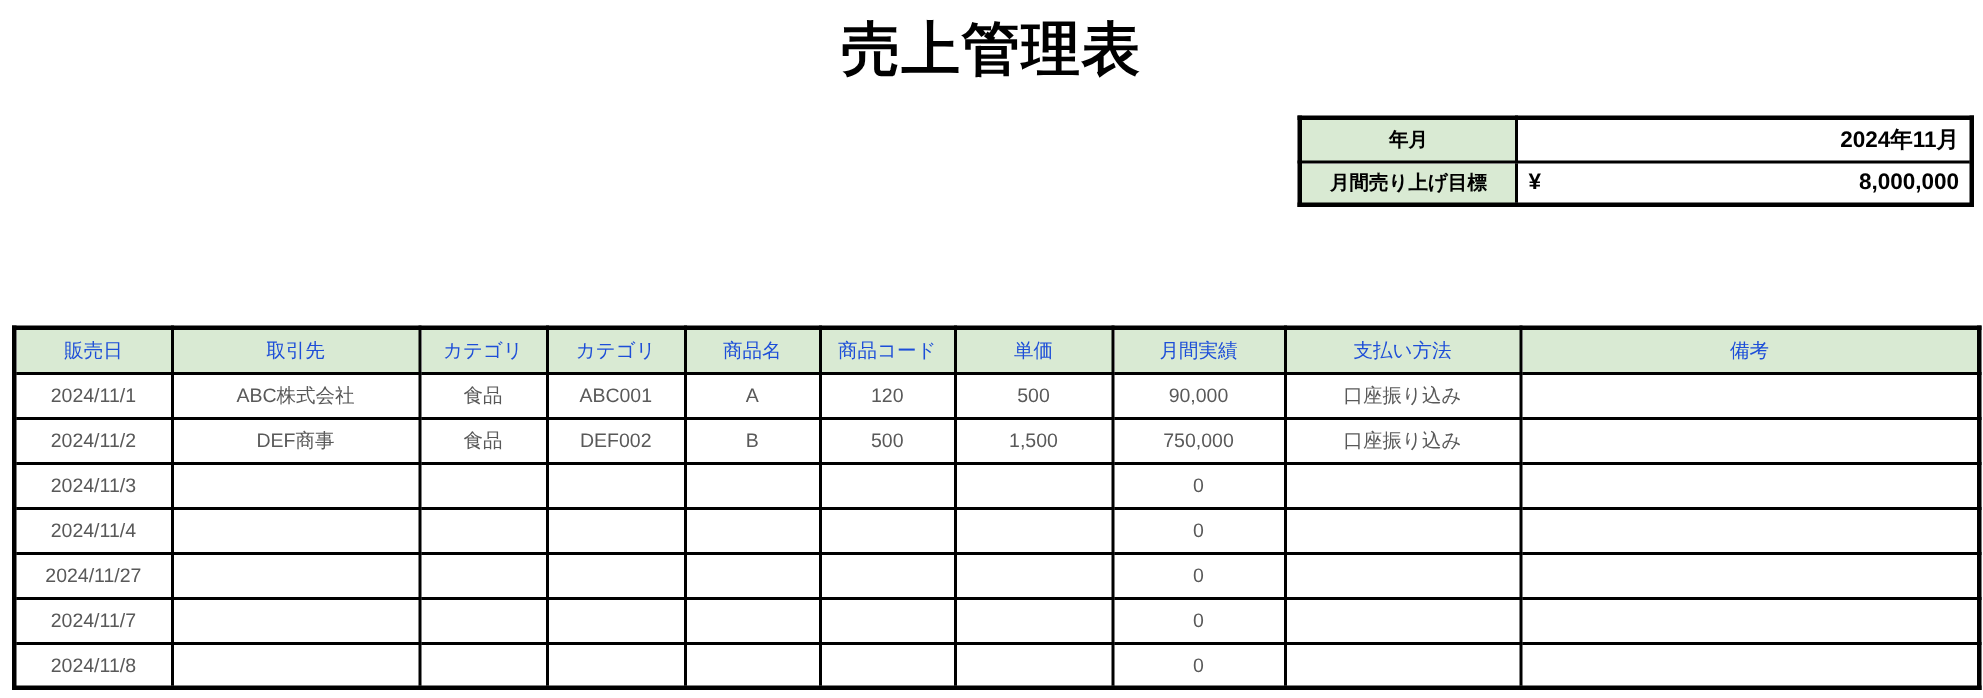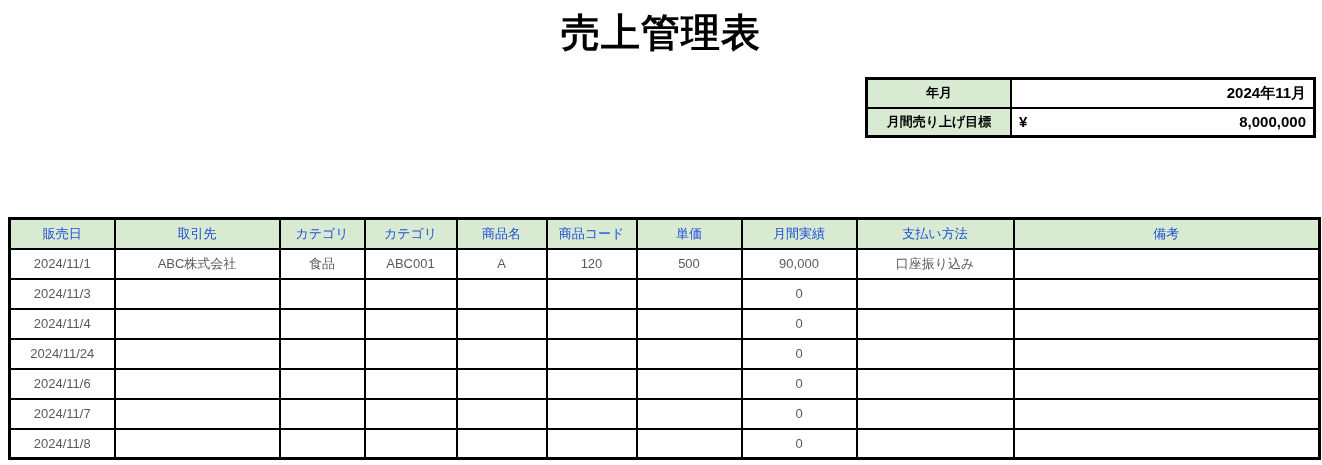--- a/index.html
+++ b/index.html
@@ -156,20 +156,32 @@
           <td>食品</td>
           <td>ABC001</td>
           <td>A</td>
           <td>120</td>
           <td>500</td>
           <td>90,000</td>
           <td>口座振り込み</td>
           <td></td>
         </tr>
         <tr>
+          <td>2024/11/2</td>
+          <td>DEF商事</td>
+          <td>食品</td>
+          <td>DEF002</td>
+          <td>B</td>
+          <td>500</td>
+          <td>1,500</td>
+          <td>750,000</td>
+          <td>口座振り込み</td>
+          <td></td>
+        </tr>
+        <tr>
           <td>2024/11/3</td>
           <td></td>
           <td></td>
           <td></td>
           <td></td>
           <td></td>
           <td></td>
           <td>0</td>
           <td></td>
           <td></td>
@@ -180,33 +192,21 @@
           <td></td>
           <td></td>
           <td></td>
           <td></td>
           <td></td>
           <td>0</td>
           <td></td>
           <td></td>
         </tr>
         <tr>
-          <td>2024/11/24</td>
-          <td></td>
-          <td></td>
-          <td></td>
-          <td></td>
-          <td></td>
-          <td></td>
-          <td>0</td>
-          <td></td>
-          <td></td>
-        </tr>
-        <tr>
-          <td>2024/11/6</td>
+          <td>2024/11/27</td>
           <td></td>
           <td></td>
           <td></td>
           <td></td>
           <td></td>
           <td></td>
           <td>0</td>
           <td></td>
           <td></td>
         </tr>

